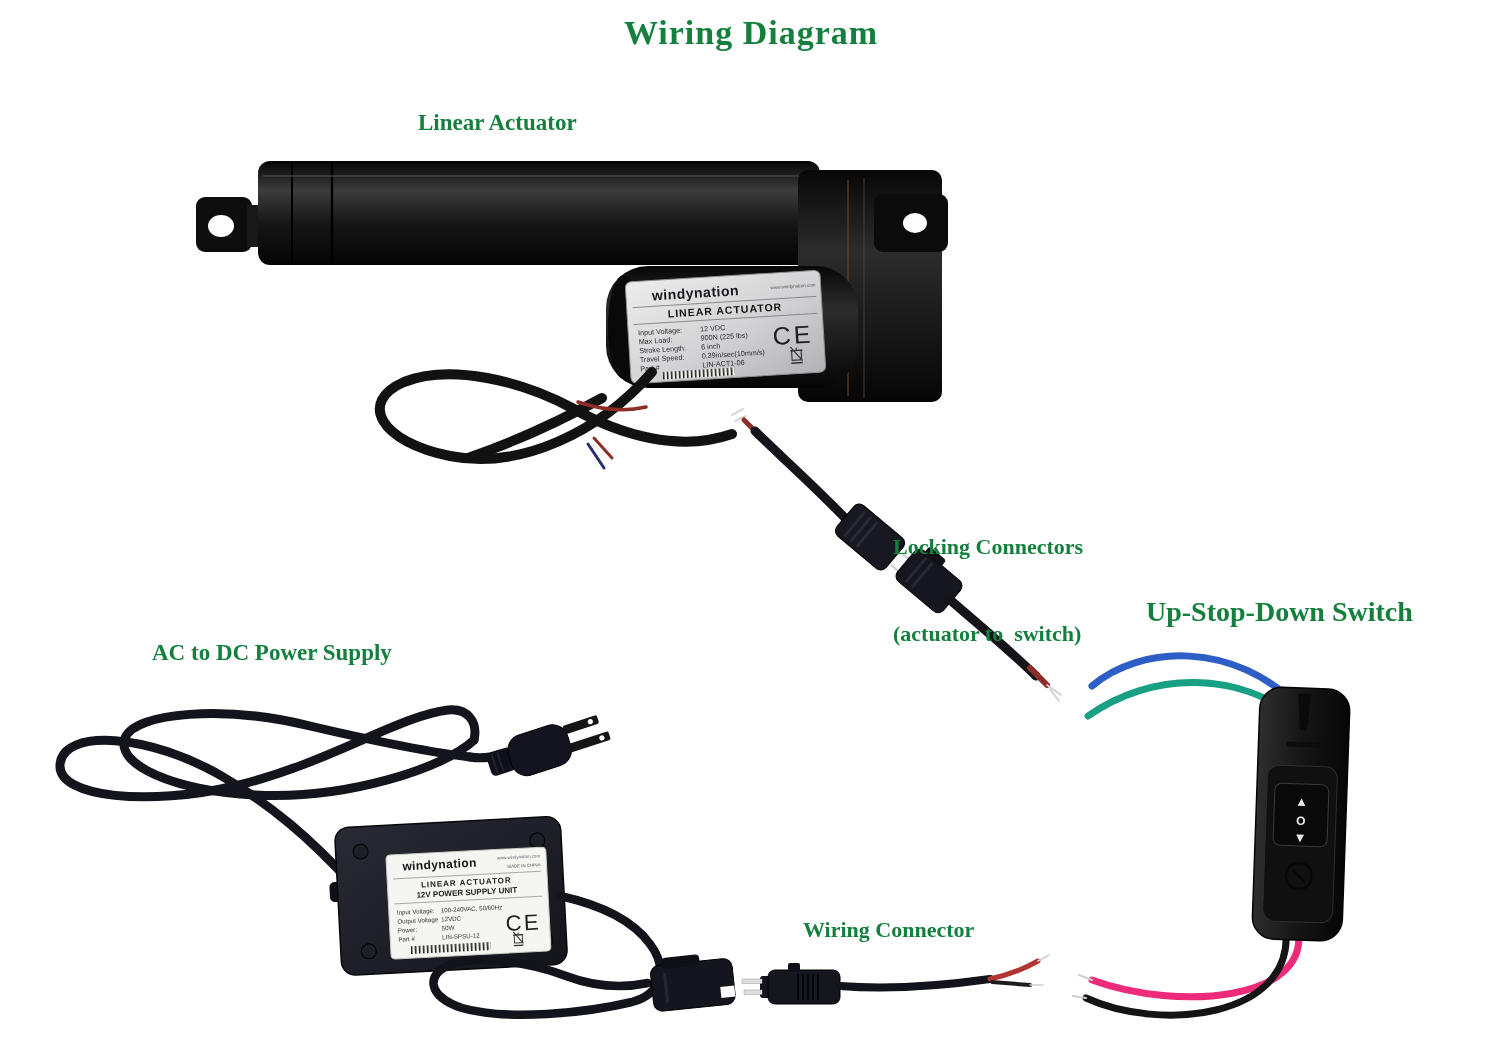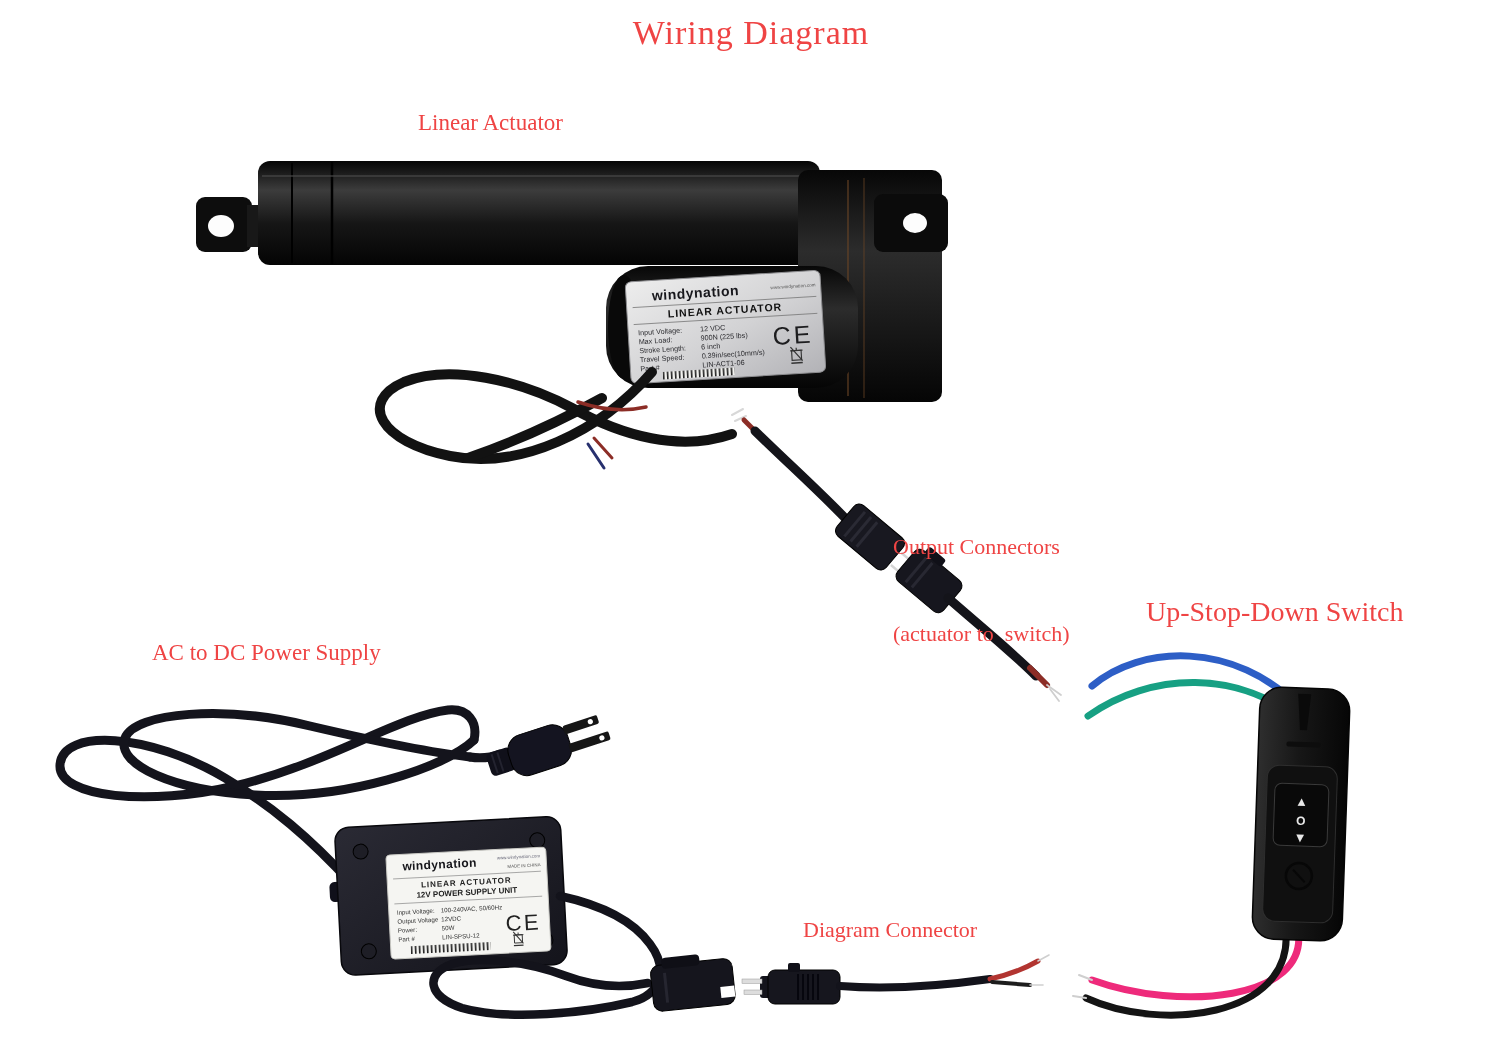--- a/index.html
+++ b/index.html
@@ -1,19 +1,19 @@
 <!DOCTYPE html>
 <html><head>
 <meta charset="utf-8">
 <style>
   html,body{margin:0;padding:0;background:#fff;}
   .canvas{position:relative;width:1502px;height:1057px;background:#ffffff;overflow:hidden;
           font-family:"Liberation Serif",serif;}
   .diagram-svg{position:absolute;left:0;top:0;}
-  .label{position:absolute;font-weight:normal;color:#ef4444;white-space:pre;}
+  .label{position:absolute;font-weight:bold;color:#15803d;white-space:pre;}
   .title{left:0;right:0;top:14px;text-align:center;font-size:34px;letter-spacing:1px;}
   .lbl-actuator{left:418px;top:110px;font-size:23px;}
   .lbl-lockconns{left:893px;top:474px;font-size:22px;line-height:29px;}
   .lbl-switch{left:1146px;top:596px;font-size:28px;}
   .lbl-psu{left:152px;top:640px;font-size:23px;text-align:center;}
   .lbl-lockconn{left:803px;top:917px;font-size:22px;}
   text{font-family:"Liberation Sans",sans-serif;}
 </style>
 </head>
 <body>
@@ -248,19 +248,19 @@
         <path d="M 992 982 L 1030 985" stroke="#1d1d1d" stroke-width="4"></path>
         <line x1="1038" y1="961" x2="1049" y2="955" stroke="#cfcfcf" stroke-width="1.6"></line>
         <line x1="1030" y1="985" x2="1043" y2="985" stroke="#cfcfcf" stroke-width="1.6"></line>
       </g>
     </g>
   </svg>
 
   <div class="label title">Wiring Diagram</div>
   <div class="label lbl-actuator">Linear Actuator</div>
   <div class="label lbl-lockconns">
-    <div>Output Connectors</div>
+    <div>Locking Connectors</div>
     <div>(actuator to  switch)</div>
   </div>
   <div class="label lbl-switch">Up-Stop-Down Switch</div>
   <div class="label lbl-psu">AC to DC Power Supply</div>
-  <div class="label lbl-lockconn">Diagram Connector</div>
+  <div class="label lbl-lockconn">Wiring Connector</div>
 </div>
 
 </body></html>

